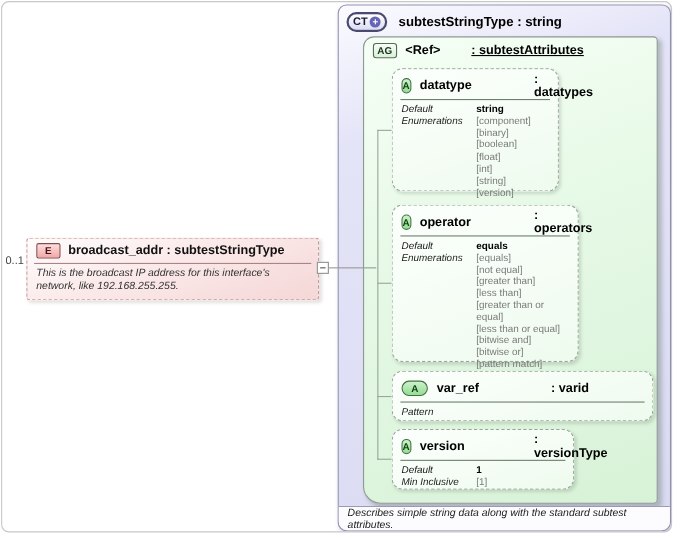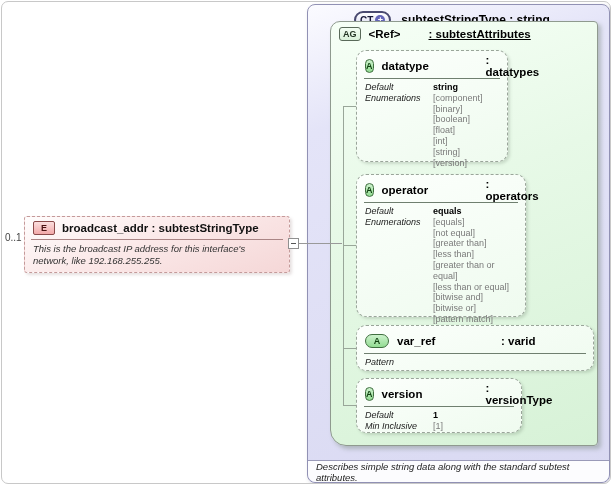--- a/index.html
+++ b/index.html
@@ -21,25 +21,25 @@
   .expand-box .dash{width:5px;height:1px;background:#555;}
   .hline{position:absolute;height:1px;background:#999;}
   .vline{position:absolute;width:1px;background:#99a699;}
   .main-line{left:297px;top:241px;width:43px;z-index:10;}
 
   
   .panel{position:absolute;left:305px;top:2px;width:303px;height:479px;border:1px solid #9191b4;border-radius:8px;
     background:linear-gradient(160deg,#fbfbff 0%,#e4e4f8 22%,#d9d9f2 100%);box-shadow:2px 2px 4px rgba(80,80,110,.25);box-sizing:border-box;}
   .panel-head{position:absolute;left:7px;top:6px;display:flex;align-items:center;gap:10px;}
   .ct-badge{display:inline-flex;align-items:center;gap:2px;border:2px solid #4a4a70;border-radius:9px;padding:0 4px;height:14px;
-    background:linear-gradient(#ffffff,#dcdcf2);font-size:10px;font-weight:bold;color:#1a1a3a;margin-left:39px;}
+    background:linear-gradient(#ffffff,#dcdcf2);font-size:10px;font-weight:bold;color:#1a1a3a;}
   .plus{display:inline-flex;align-items:center;justify-content:center;width:10px;height:10px;border-radius:50%;background:#6565b8;color:#fff;font-size:9px;line-height:10px;font-weight:bold;}
   .panel-title{font-size:12px;font-weight:bold;color:#000;}
 
-  .ag-box{position:absolute;left:22px;top:16px;width:268px;height:425px;border:1px solid #8f9a8f;border-radius:10px 4px 4px 16px;
+  .ag-box{position:absolute;left:22px;top:28px;width:268px;height:425px;border:1px solid #8f9a8f;border-radius:10px 4px 4px 16px;
     background:linear-gradient(160deg,#f6fff6 0%,#e7f9e7 40%,#d7f2d7 100%);box-shadow:3px 3px 4px rgba(90,110,90,.35);box-sizing:border-box;}
   .ag-head{display:flex;align-items:center;gap:8px;padding:5px 8px 0 8px;}
   .ag-badge{display:inline-block;border:1px solid #5a6a5a;border-radius:3px;padding:0 3px;background:linear-gradient(#f4fff4,#d9f1d9);
     font-size:9px;font-weight:bold;color:#223322;line-height:12px;}
   .ag-name{font-size:11.5px;font-weight:bold;color:#000;min-width:52px;}
   .ag-type{font-size:11.5px;font-weight:bold;color:#000;text-decoration:underline;}
 
   .attr-box{position:absolute;left:25px;border:1px dashed #9aa59a;border-radius:10px;box-sizing:border-box;
     background:linear-gradient(160deg,#fcfffc 0%,#effbef 100%);box-shadow:2px 2px 3px rgba(90,110,90,.22);}
   .attr-head{display:flex;align-items:center;gap:8px;padding:5px 8px 0 8px;height:19px;}

